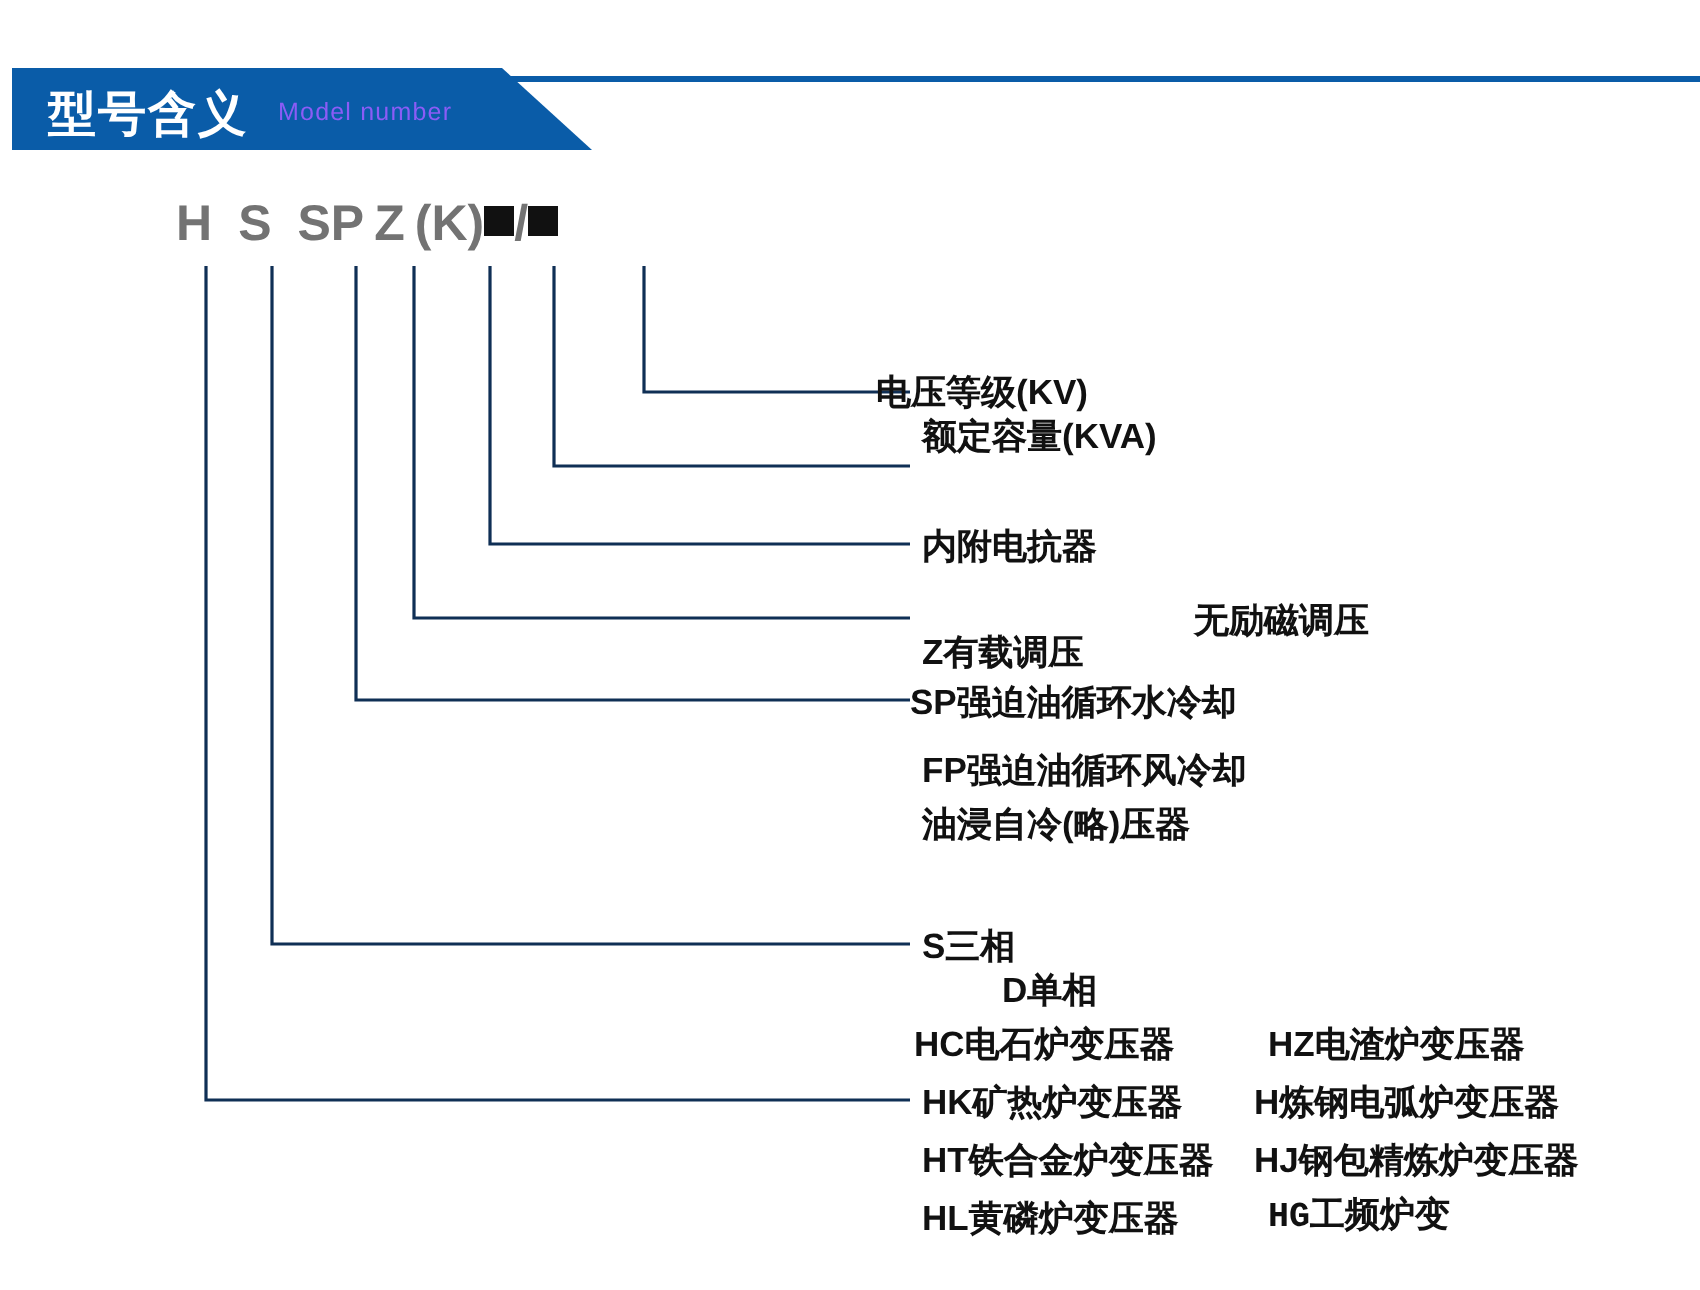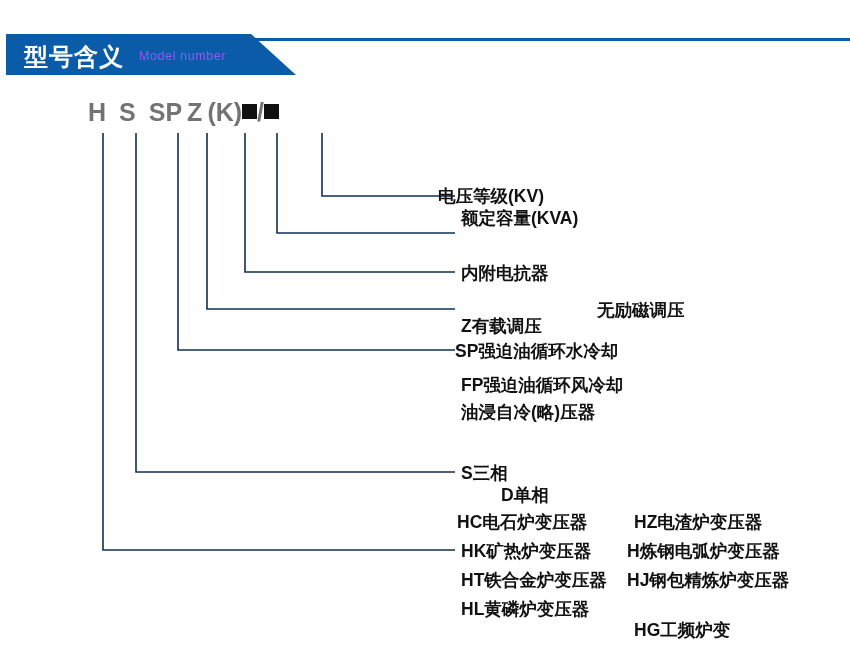--- a/index.html
+++ b/index.html
@@ -150,13 +150,13 @@
 <div class="lbl" style="left:457px; top:512px;">HC电石炉变压器</div>
 <div class="lbl" style="left:634px; top:512px;">HZ电渣炉变压器</div>
 
 <div class="lbl" style="left:461px; top:541px;">HK矿热炉变压器</div>
 <div class="lbl" style="left:627px; top:541px;">H炼钢电弧炉变压器</div>
 
 <div class="lbl" style="left:461px; top:570px;">HT铁合金炉变压器</div>
 <div class="lbl" style="left:627px; top:570px;">HJ钢包精炼炉变压器</div>
 
 <div class="lbl" style="left:461px; top:599px;">HL黄磷炉变压器</div>
-<div class="lbl" style="left:634px; top:620px;">HG工频炉变</div>
+<div class="lbl" style="left:634px; top:599px;font-family:Liberation Mono, monospace;">HG工频炉变</div>
 
 </body></html>

